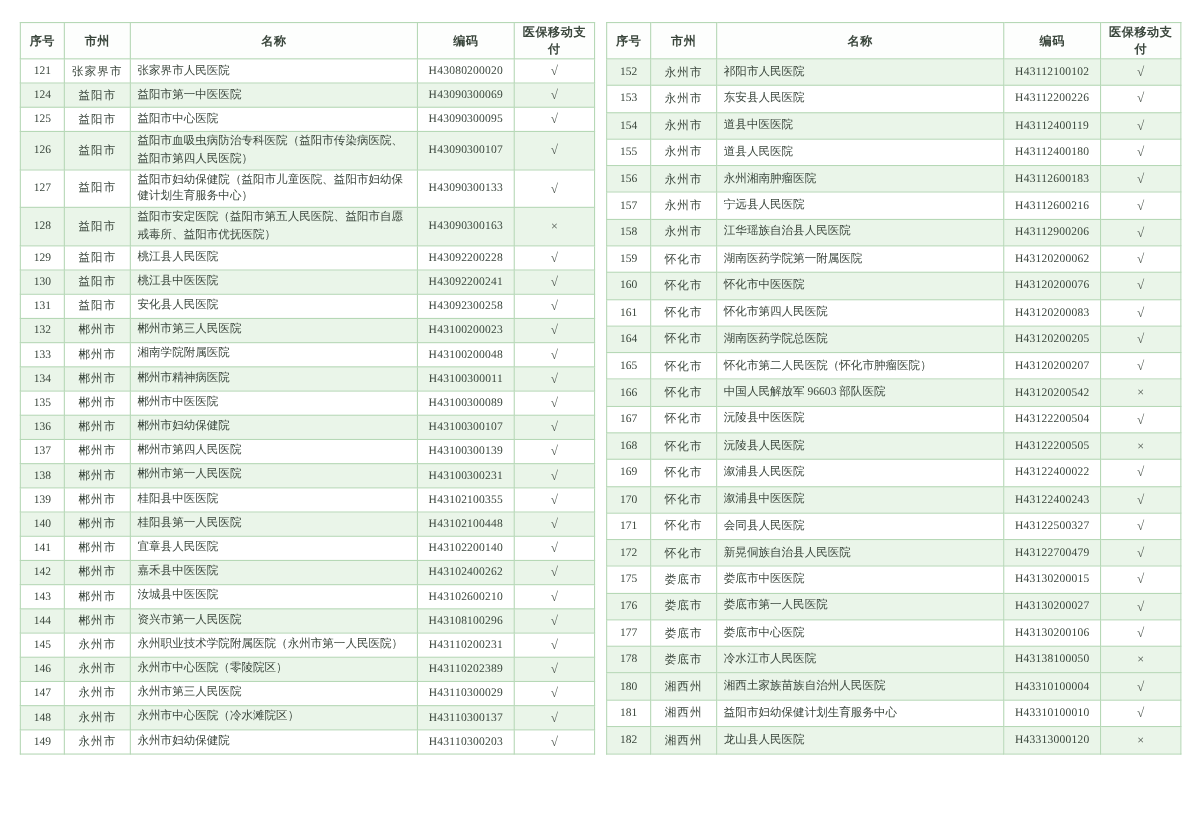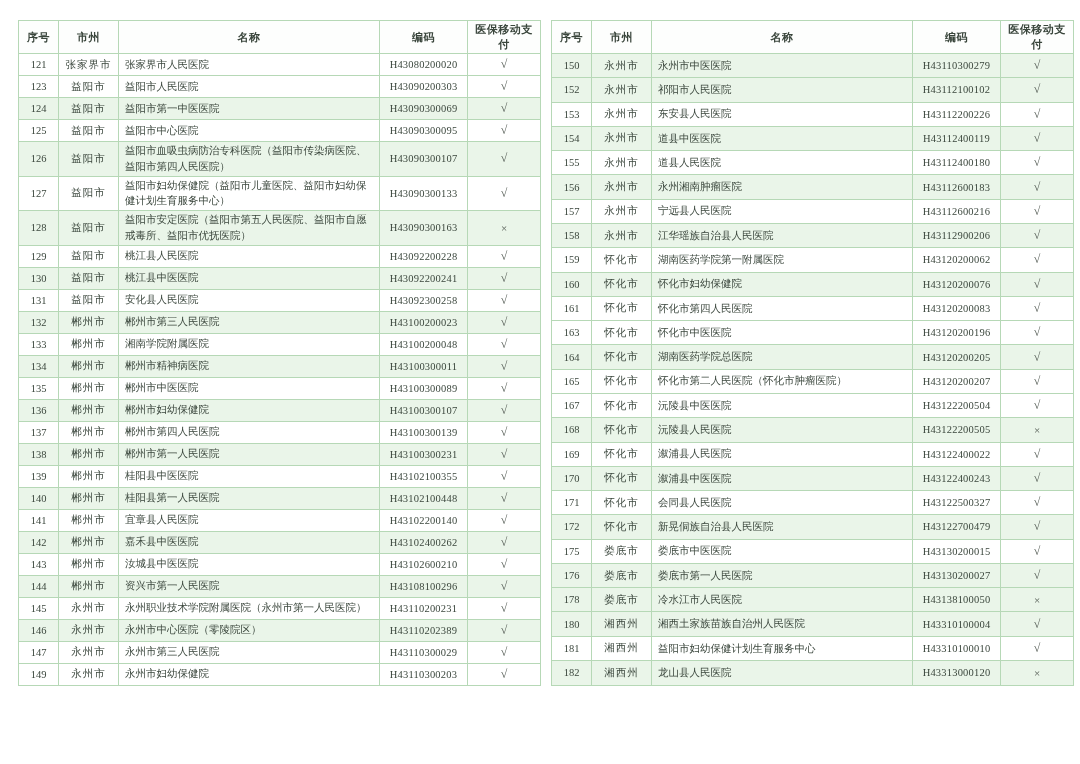--- a/index.html
+++ b/index.html
@@ -44,27 +44,20 @@
         </tr>
       </thead>
     <tbody>
         <tr>
           <td>121</td>
           <td class="city">张家界市</td>
           <td class="name">张家界市人民医院</td>
           <td class="code">H43080200020</td>
           <td><span class="mark check">√</span></td>
         </tr>
-        <tr>
-          <td>123</td>
-          <td class="city">益阳市</td>
-          <td class="name">益阳市人民医院</td>
-          <td class="code">H43090200303</td>
-          <td><span class="mark check">√</span></td>
-        </tr>
         <tr class="alt">
           <td>124</td>
           <td class="city">益阳市</td>
           <td class="name">益阳市第一中医医院</td>
           <td class="code">H43090300069</td>
           <td><span class="mark check">√</span></td>
         </tr>
         <tr>
           <td>125</td>
           <td class="city">益阳市</td>
@@ -217,20 +210,27 @@
           <td class="city">永州市</td>
           <td class="name">永州市中心医院（零陵院区）</td>
           <td class="code">H43110202389</td>
           <td><span class="mark check">√</span></td>
         </tr>
         <tr>
           <td>147</td>
           <td class="city">永州市</td>
           <td class="name">永州市第三人民医院</td>
           <td class="code">H43110300029</td>
+          <td><span class="mark check">√</span></td>
+        </tr>
+        <tr class="alt">
+          <td>148</td>
+          <td class="city">永州市</td>
+          <td class="name">永州市中心医院（冷水滩院区）</td>
+          <td class="code">H43110300137</td>
           <td><span class="mark check">√</span></td>
         </tr>
         <tr>
           <td>149</td>
           <td class="city">永州市</td>
           <td class="name">永州市妇幼保健院</td>
           <td class="code">H43110300203</td>
           <td><span class="mark check">√</span></td>
         </tr>
       </tbody>
@@ -247,27 +247,20 @@
         <tr>
           <th>序号</th>
           <th>市州</th>
           <th>名称</th>
           <th>编码</th>
           <th>医保移动支付</th>
         </tr>
       </thead>
     <tbody>
         <tr class="alt">
-          <td>150</td>
-          <td class="city">永州市</td>
-          <td class="name">永州市中医医院</td>
-          <td class="code">H43110300279</td>
-          <td><span class="mark check">√</span></td>
-        </tr>
-        <tr class="alt">
           <td>152</td>
           <td class="city">永州市</td>
           <td class="name">祁阳市人民医院</td>
           <td class="code">H43112100102</td>
           <td><span class="mark check">√</span></td>
         </tr>
         <tr>
           <td>153</td>
           <td class="city">永州市</td>
           <td class="name">东安县人民医院</td>
@@ -312,51 +305,51 @@
         <tr>
           <td>159</td>
           <td class="city">怀化市</td>
           <td class="name">湖南医药学院第一附属医院</td>
           <td class="code">H43120200062</td>
           <td><span class="mark check">√</span></td>
         </tr>
         <tr class="alt">
           <td>160</td>
           <td class="city">怀化市</td>
-          <td class="name">怀化市妇幼保健院</td>
+          <td class="name">怀化市中医医院</td>
           <td class="code">H43120200076</td>
           <td><span class="mark check">√</span></td>
         </tr>
         <tr>
           <td>161</td>
           <td class="city">怀化市</td>
           <td class="name">怀化市第四人民医院</td>
           <td class="code">H43120200083</td>
           <td><span class="mark check">√</span></td>
         </tr>
-        <tr>
-          <td>163</td>
-          <td class="city">怀化市</td>
-          <td class="name">怀化市中医医院</td>
-          <td class="code">H43120200196</td>
-          <td><span class="mark check">√</span></td>
-        </tr>
         <tr class="alt">
           <td>164</td>
           <td class="city">怀化市</td>
           <td class="name">湖南医药学院总医院</td>
           <td class="code">H43120200205</td>
           <td><span class="mark check">√</span></td>
         </tr>
         <tr>
           <td>165</td>
           <td class="city">怀化市</td>
           <td class="name">怀化市第二人民医院（怀化市肿瘤医院）</td>
           <td class="code">H43120200207</td>
           <td><span class="mark check">√</span></td>
+        </tr>
+        <tr class="alt">
+          <td>166</td>
+          <td class="city">怀化市</td>
+          <td class="name">中国人民解放军 96603 部队医院</td>
+          <td class="code">H43120200542</td>
+          <td><span class="mark cross">×</span></td>
         </tr>
         <tr>
           <td>167</td>
           <td class="city">怀化市</td>
           <td class="name">沅陵县中医医院</td>
           <td class="code">H43122200504</td>
           <td><span class="mark check">√</span></td>
         </tr>
         <tr class="alt">
           <td>168</td>
@@ -398,20 +391,27 @@
           <td class="city">娄底市</td>
           <td class="name">娄底市中医医院</td>
           <td class="code">H43130200015</td>
           <td><span class="mark check">√</span></td>
         </tr>
         <tr class="alt">
           <td>176</td>
           <td class="city">娄底市</td>
           <td class="name">娄底市第一人民医院</td>
           <td class="code">H43130200027</td>
+          <td><span class="mark check">√</span></td>
+        </tr>
+        <tr>
+          <td>177</td>
+          <td class="city">娄底市</td>
+          <td class="name">娄底市中心医院</td>
+          <td class="code">H43130200106</td>
           <td><span class="mark check">√</span></td>
         </tr>
         <tr class="alt">
           <td>178</td>
           <td class="city">娄底市</td>
           <td class="name">冷水江市人民医院</td>
           <td class="code">H43138100050</td>
           <td><span class="mark cross">×</span></td>
         </tr>
         <tr class="alt">

